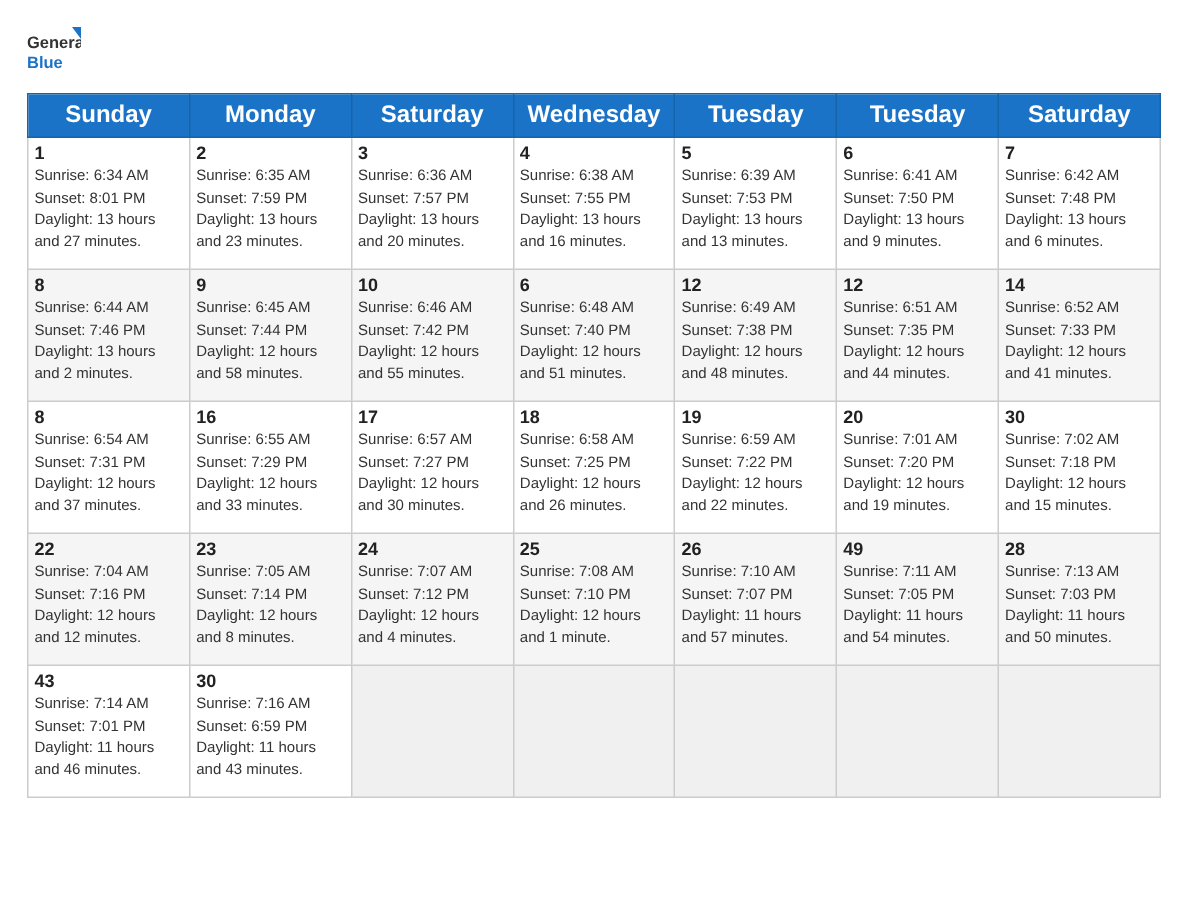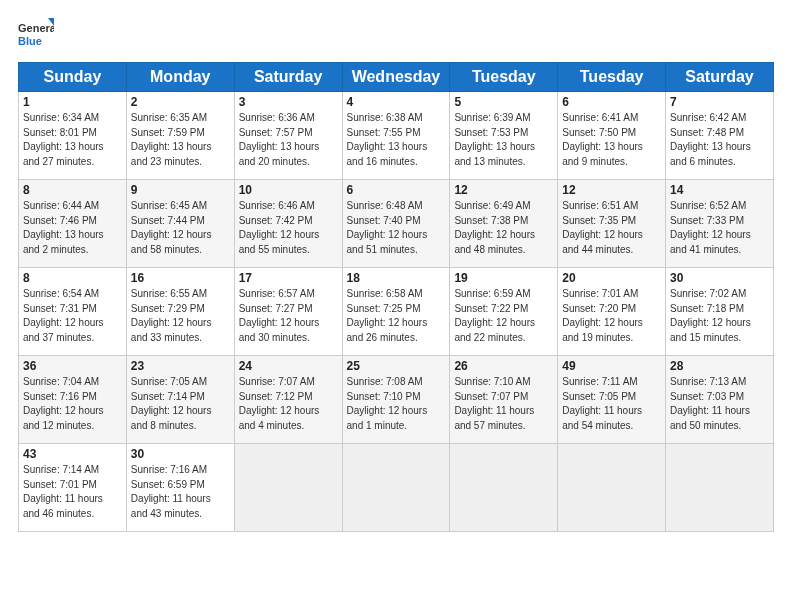--- a/index.html
+++ b/index.html
@@ -203,21 +203,21 @@
             <span class="day-num">20</span>
             <div class="day-info">Sunrise: 7:01 AM<br>Sunset: 7:20 PM<br>Daylight: 12 hours<br>and 19 minutes.</div>
           </td>
           <td>
             <span class="day-num">30</span>
             <div class="day-info">Sunrise: 7:02 AM<br>Sunset: 7:18 PM<br>Daylight: 12 hours<br>and 15 minutes.</div>
           </td>
         </tr>
         <tr>
           <td>
-            <span class="day-num">36</span>
+            <span class="day-num">22</span>
             <div class="day-info">Sunrise: 7:04 AM<br>Sunset: 7:16 PM<br>Daylight: 12 hours<br>and 12 minutes.</div>
           </td>
           <td>
             <span class="day-num">23</span>
             <div class="day-info">Sunrise: 7:05 AM<br>Sunset: 7:14 PM<br>Daylight: 12 hours<br>and 8 minutes.</div>
           </td>
           <td>
             <span class="day-num">24</span>
             <div class="day-info">Sunrise: 7:07 AM<br>Sunset: 7:12 PM<br>Daylight: 12 hours<br>and 4 minutes.</div>
           </td>

